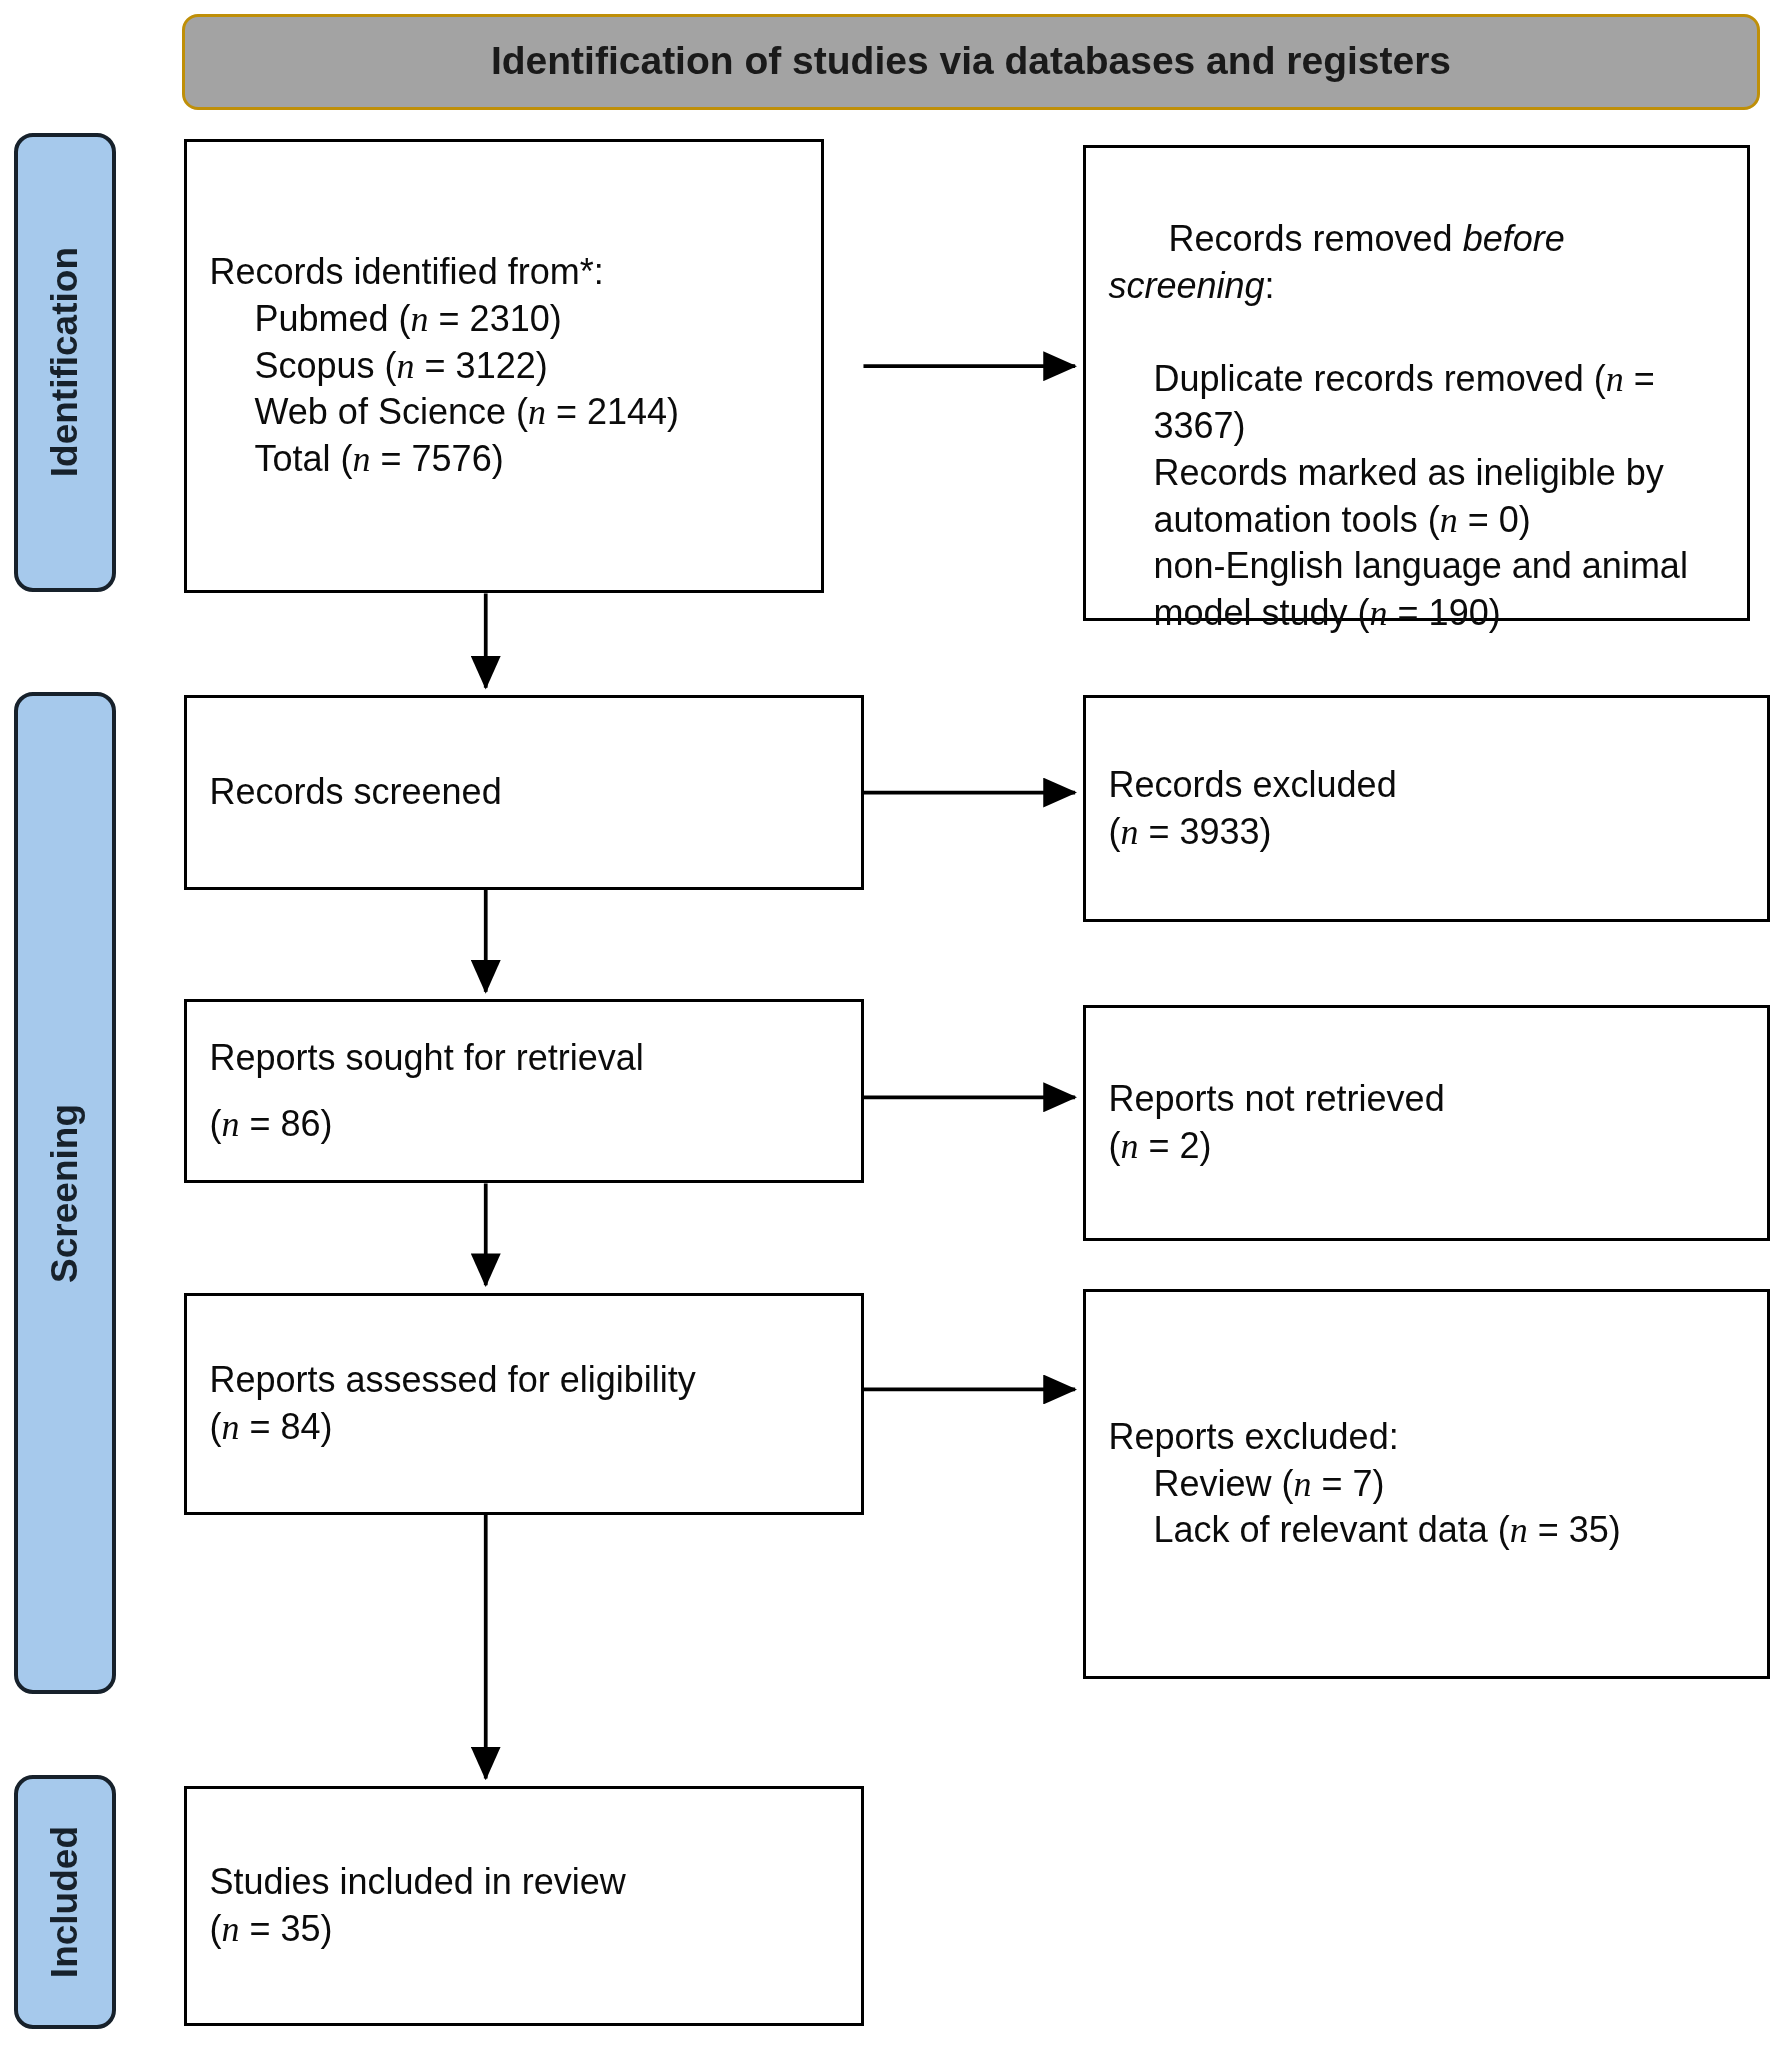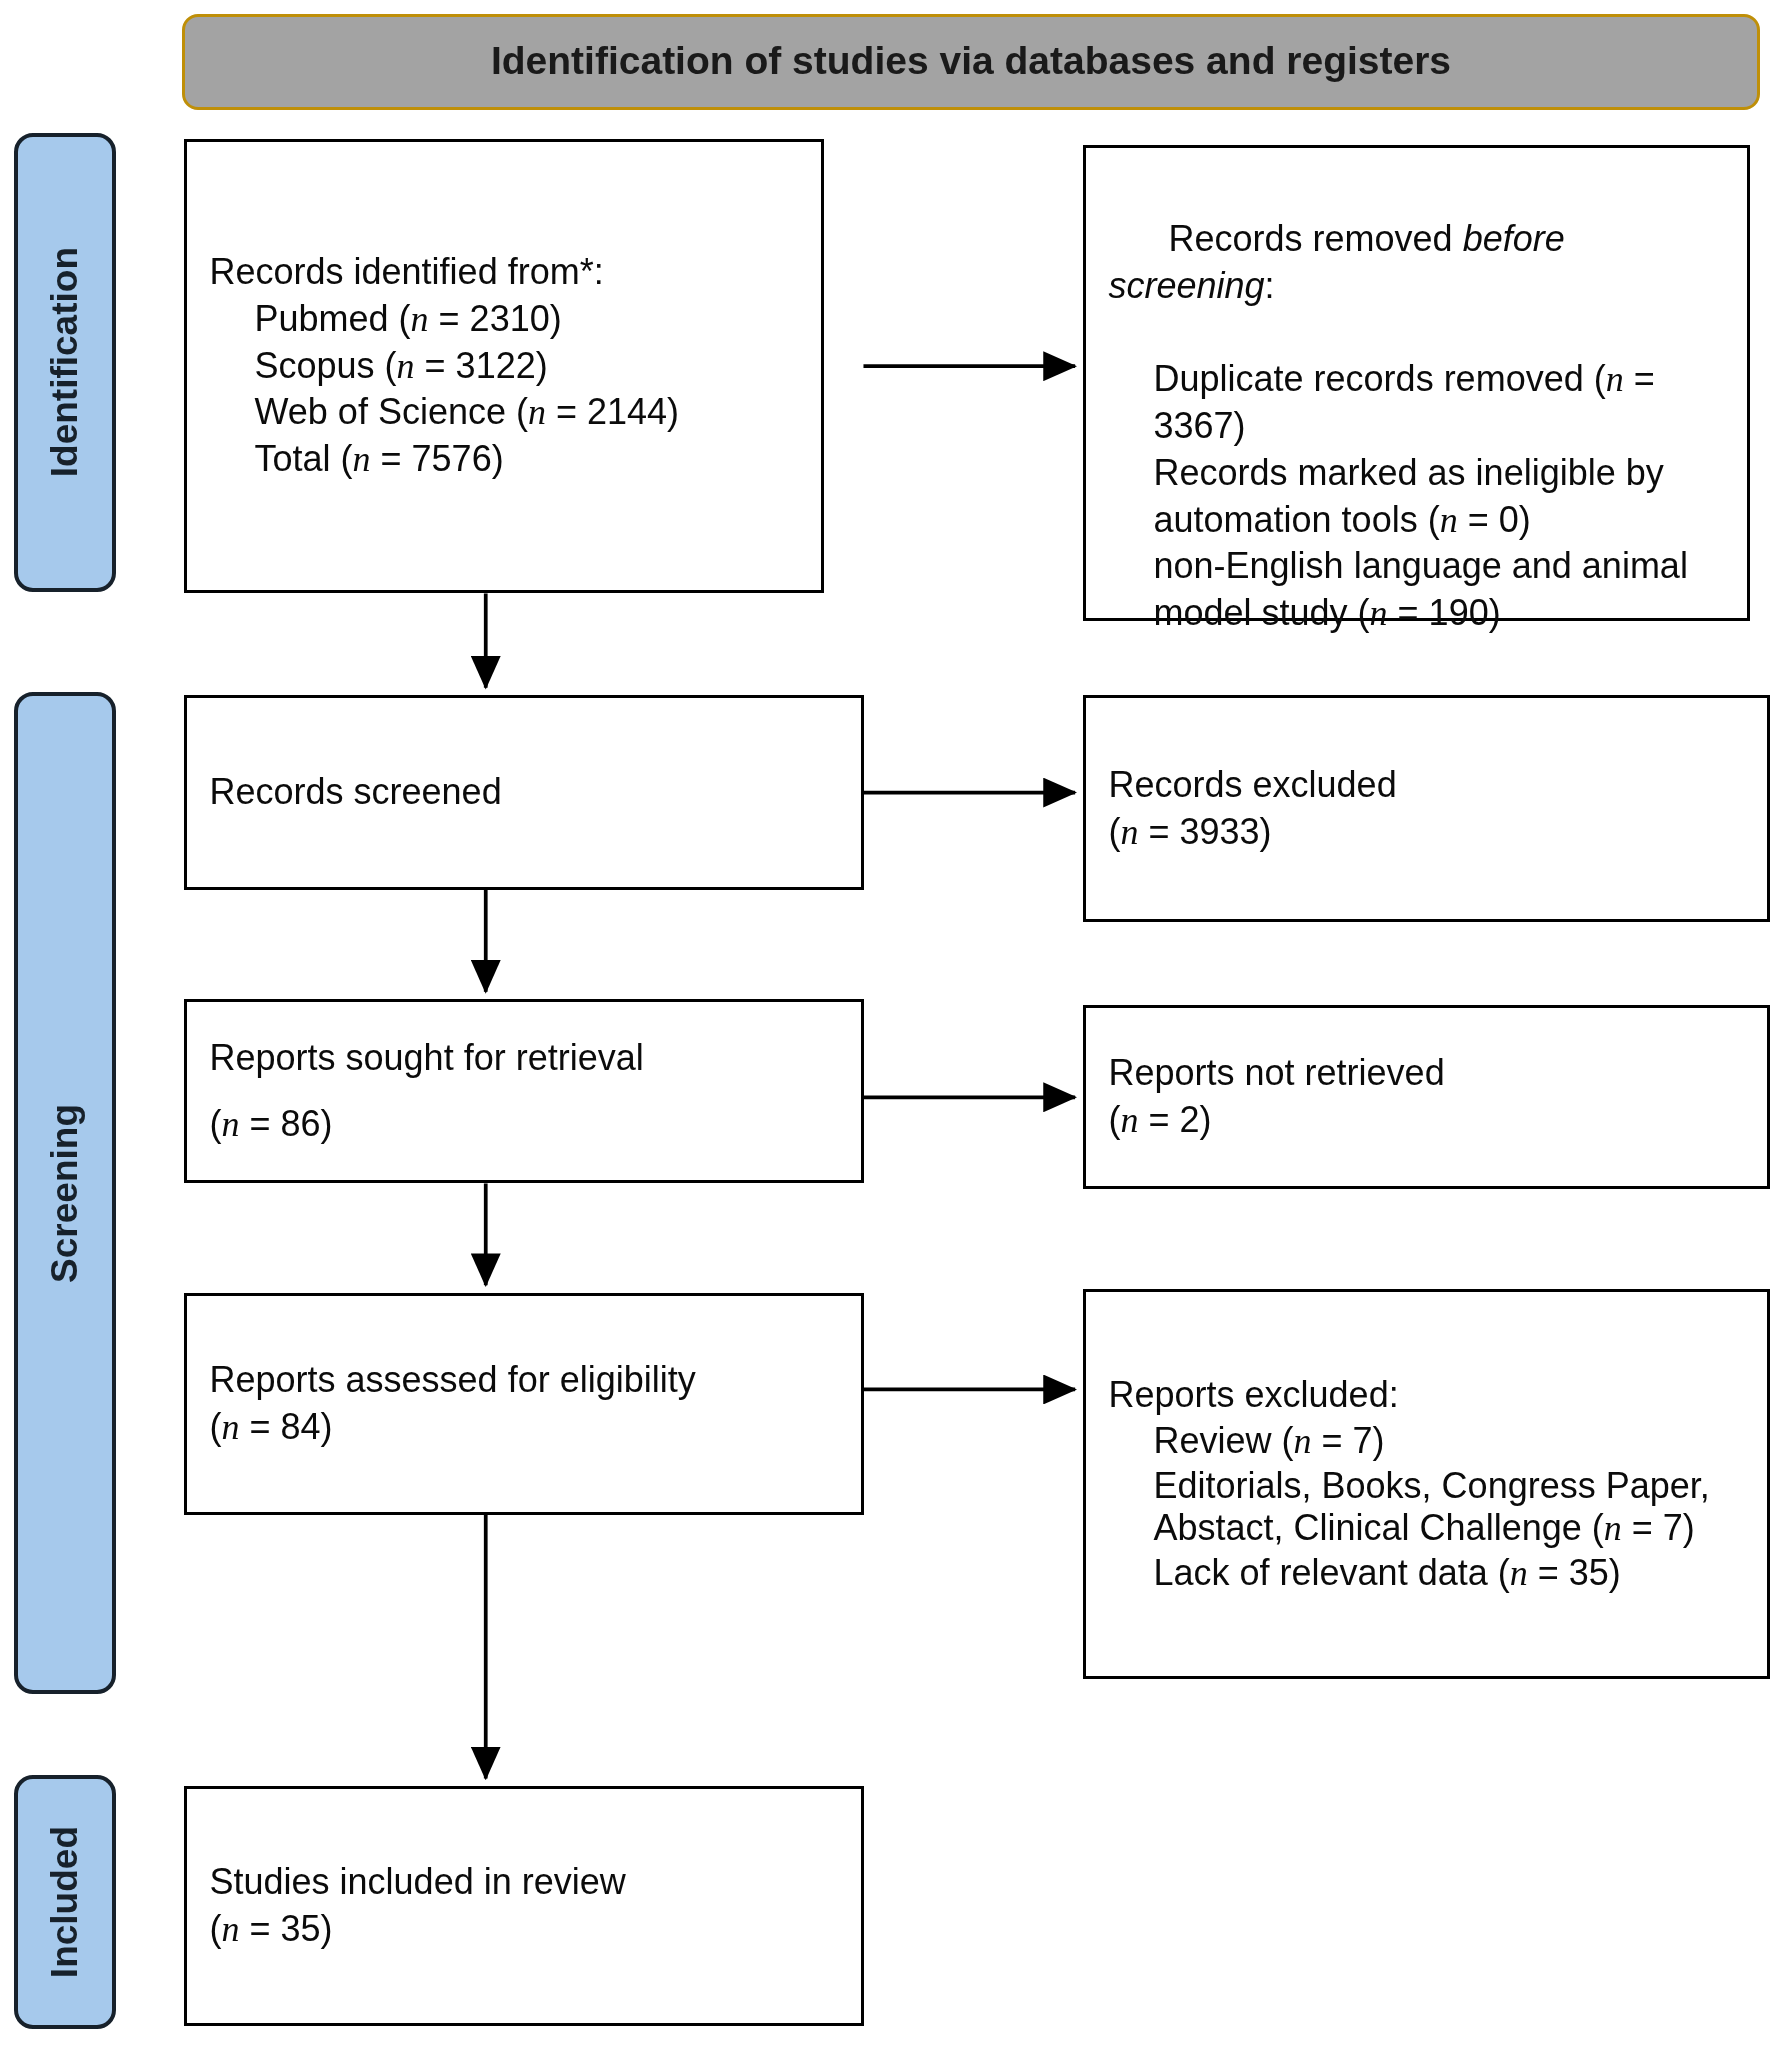--- a/index.html
+++ b/index.html
@@ -87,21 +87,21 @@
   .box-text .em { font-style: italic; }
   .indent-1 { padding-left: 45px; }
   .tight { line-height: 1.16; }
 
   
   #box-identified       { left: 184px;  top: 139px;  width: 640px; height: 454px; }
   #box-removed-before   { left: 1083px; top: 145px;  width: 667px; height: 476px; justify-content: space-between; }
   #box-screened         { left: 184px;  top: 695px; width: 680px; height: 195px; }
   #box-records-excluded { left: 1083px; top: 695px; width: 687px; height: 227px; }
   #box-sought           { left: 184px;  top: 999px; width: 680px; height: 184px; gap: 19px; }
-  #box-not-retrieved    { left: 1083px; top: 1005px; width: 687px; height: 184px; }
+  #box-not-retrieved    { left: 1083px; top: 1005px; width: 687px; height: 236px; }
   #box-assessed         { left: 184px;  top: 1293px; width: 680px; height: 222px; }
   #box-reports-excluded { left: 1083px; top: 1289px; width: 687px; height: 390px; }
   #box-included         { left: 184px;  top: 1786px; width: 680px; height: 240px; }
 
   
   #connectors {
     position: absolute;
     left: 0; top: 0;
     width: 1785px;
     height: 2046px;
@@ -188,21 +188,20 @@
   </div>
 
   <div class="flow-box" id="box-assessed">
     <div class="box-text">Reports assessed for eligibility</div>
     <div class="box-text">(<span class="n-italic">n</span> = 84)</div>
   </div>
 
   <div class="flow-box" id="box-reports-excluded">
     <div class="box-text">Reports excluded:</div>
     <div class="box-text indent-1">Review (<span class="n-italic">n</span> = 7)</div>
-    <div class="box-text indent-1 tight">Editorials, Books, Congress Paper, Abstact, Clinical Challenge (<span class="n-italic">n</span> = 7)</div>
     <div class="box-text indent-1">Lack of relevant data (<span class="n-italic">n</span> = 35)</div>
   </div>
 
   <div class="flow-box" id="box-included">
     <div class="box-text">Studies included in review</div>
     <div class="box-text">(<span class="n-italic">n</span> = 35)</div>
   </div>
 
 </div>
 

